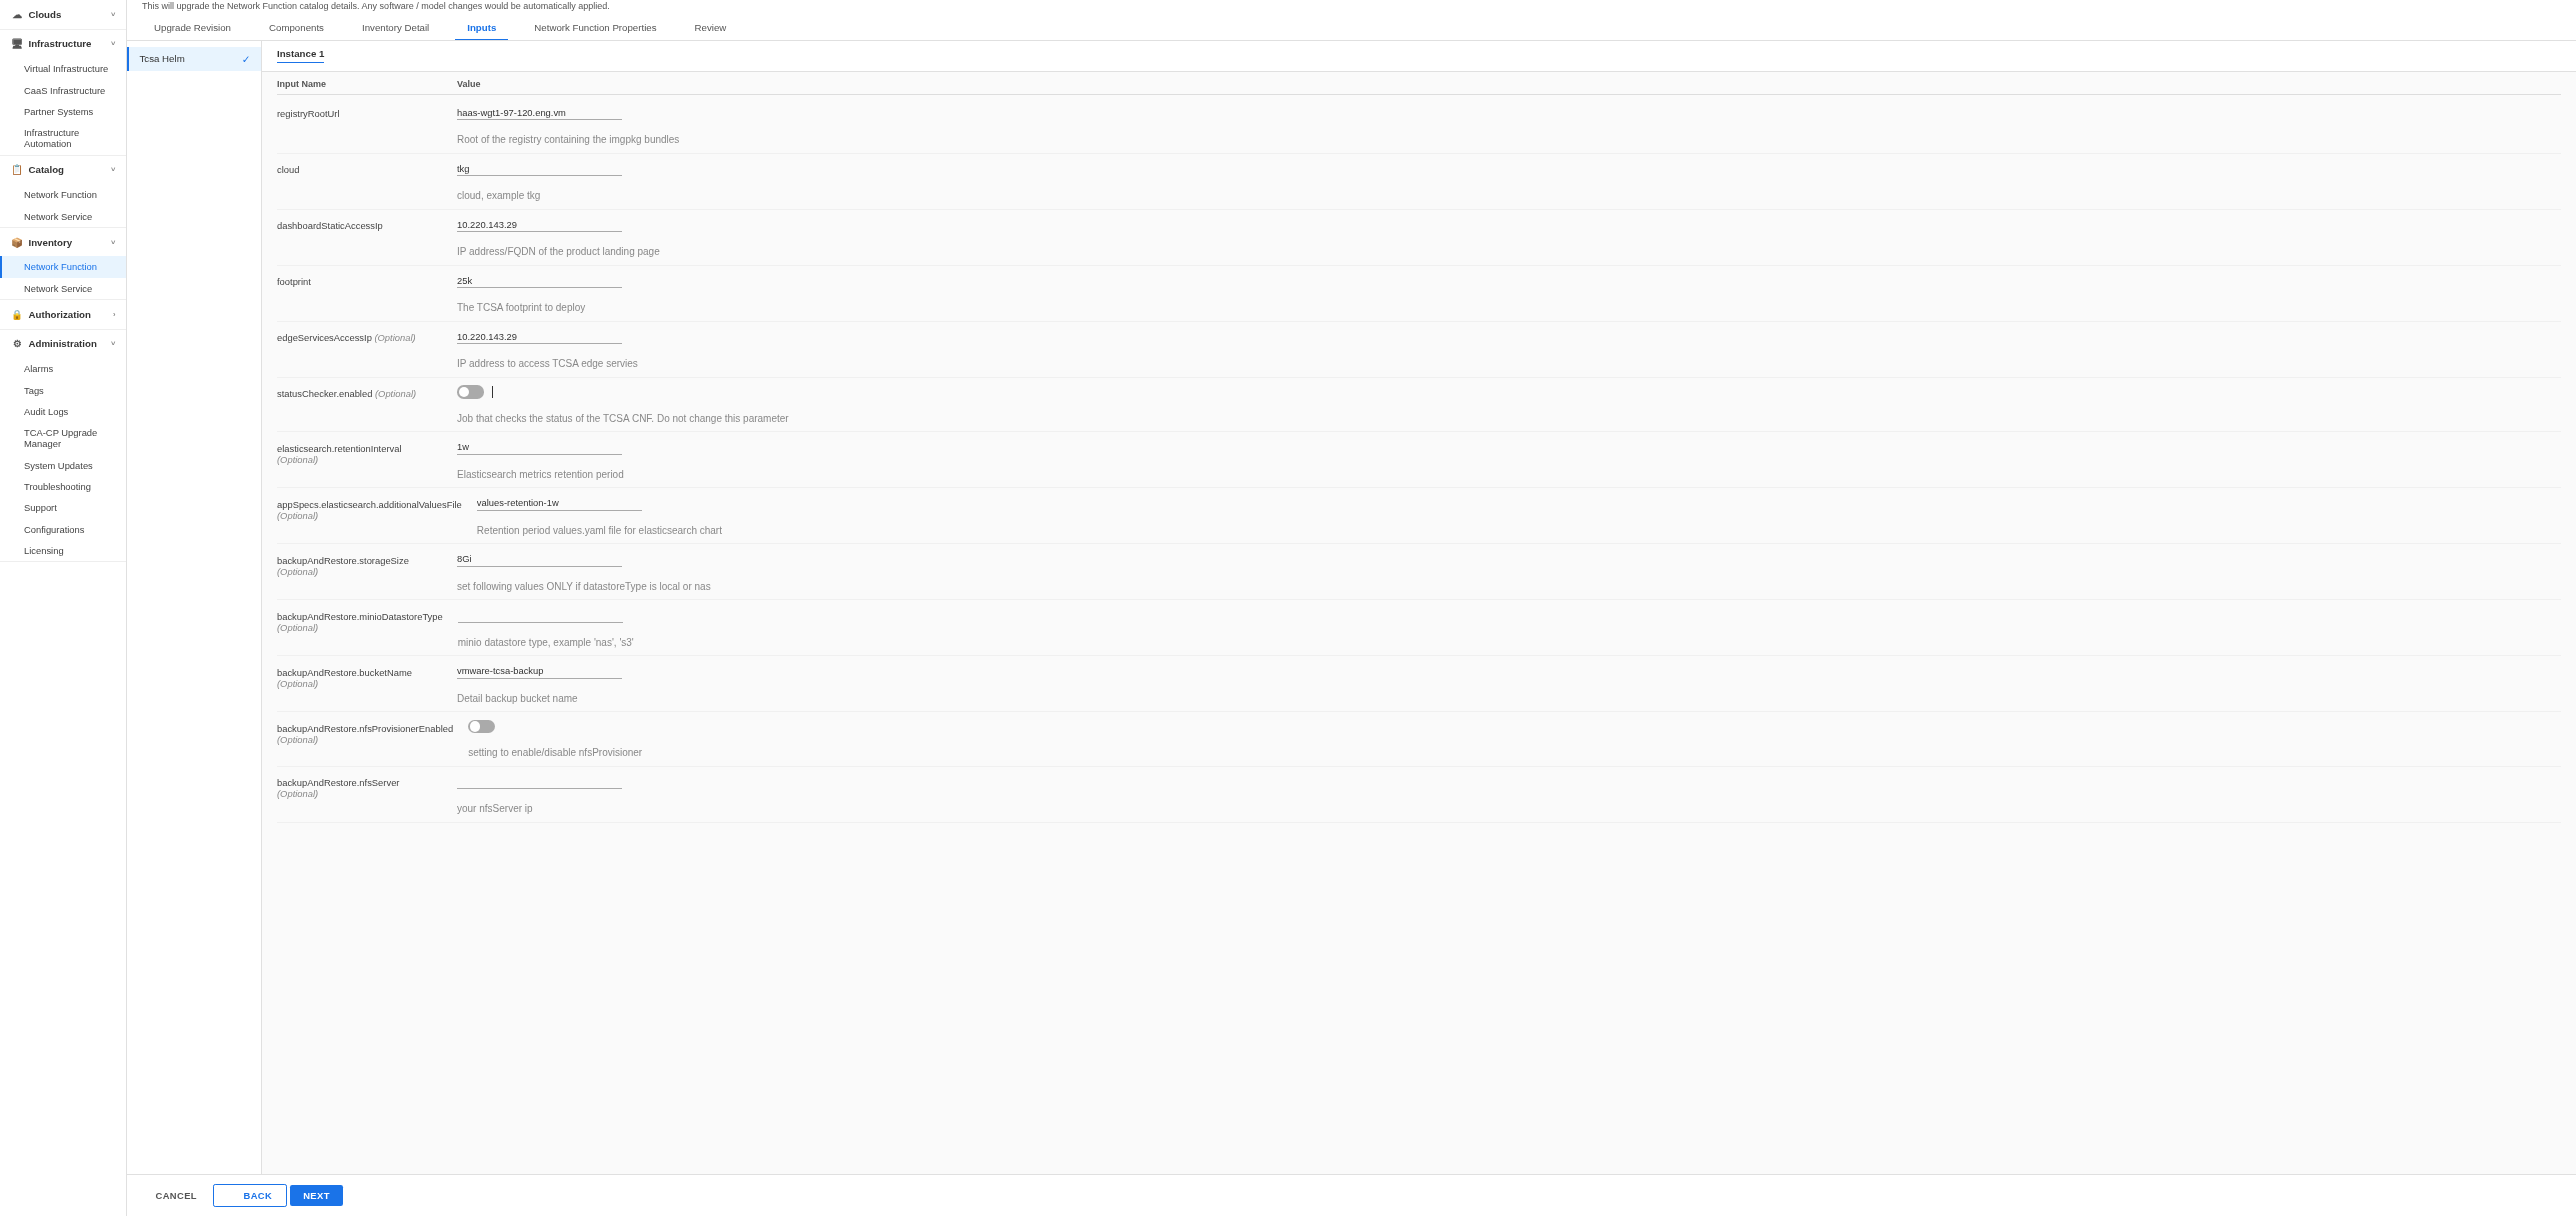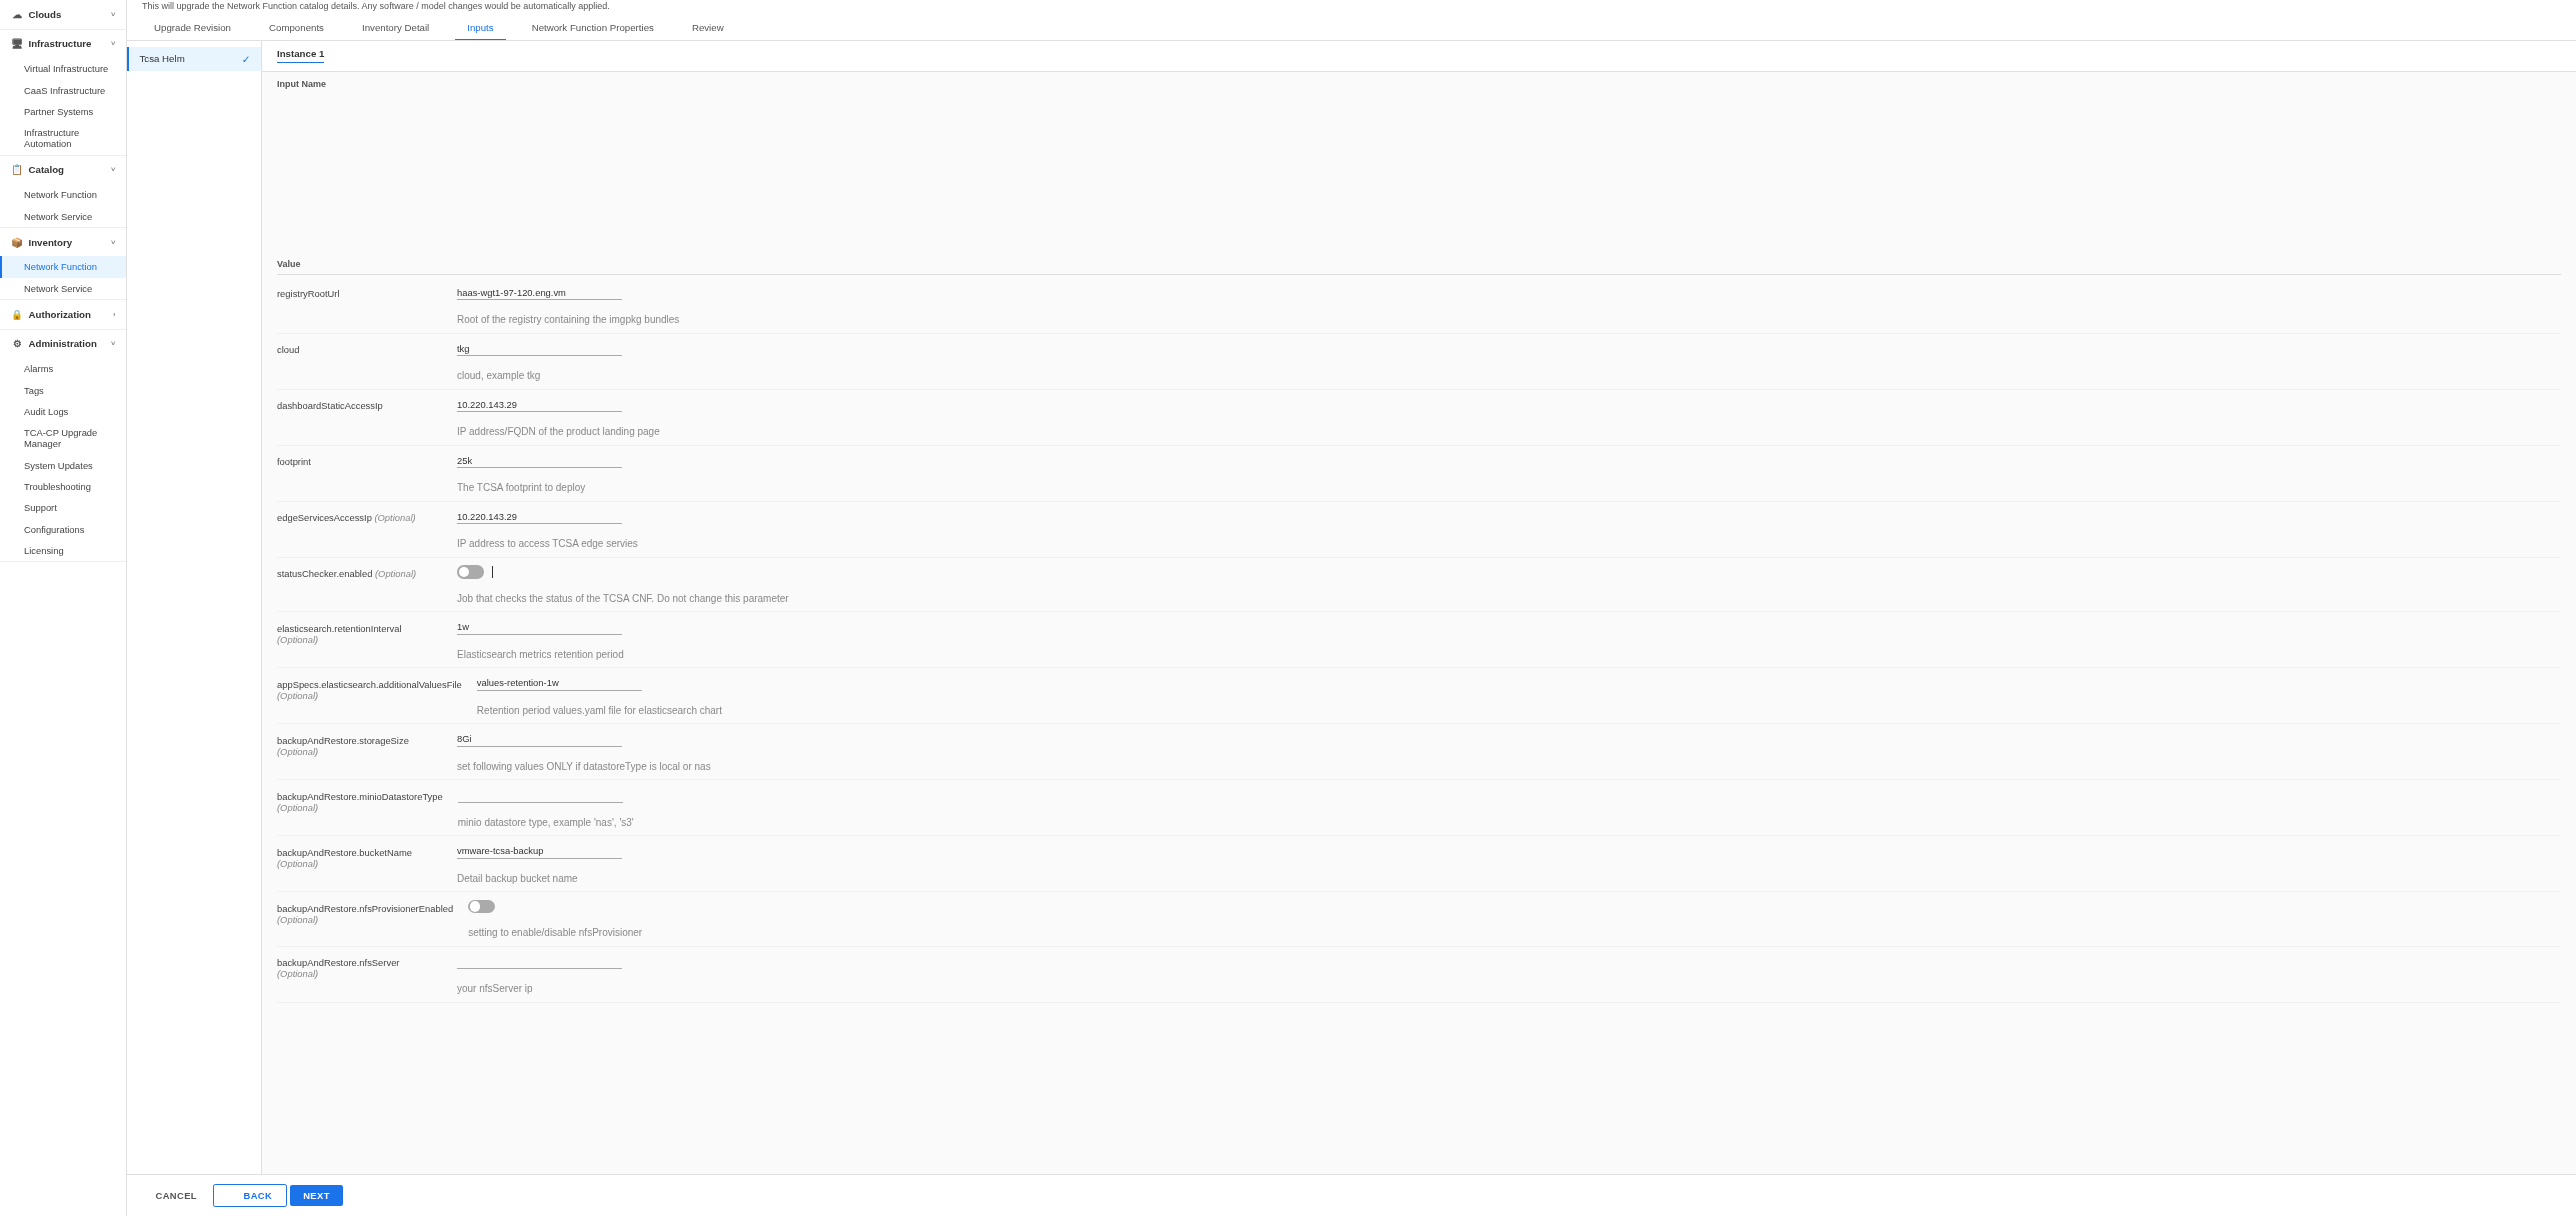--- a/index.html
+++ b/index.html
@@ -78,21 +78,21 @@
       gap: 14px;
     }
     .tab {
       padding: 6px 12px;
       font-size: 9.7px;
       color: #555;
       cursor: pointer;
       border-bottom: 1.5px solid transparent;
       white-space: nowrap;
     }
-    .tab.active { color: #1a73e8; border-bottom: 1.5px solid #1a73e8; font-weight: 400; }
+    .tab.active { color: #1a73e8; border-bottom: 1.5px solid #1a73e8; font-weight: 700; }
 
     
     .content-area {
       display: flex;
       flex: 1;
       overflow: hidden;
     }
 
     
     .instance-panel {
@@ -143,21 +143,20 @@
     .form-table {
       width: 100%;
       padding: 0 15px 15px 15px;
     }
 
     .form-header-row {
       display: flex;
       padding: 7.5px 0 4.5px 0;
       border-bottom: 0.7px solid #ddd;
       margin-bottom: 3px;
-      flex-direction: column;
     }
     .form-header-cell {
       font-size: 9px;
       font-weight: 600;
       color: #555;
     }
     .col-name { flex: 0 0 180px; }
     .col-value { flex: 1; }
 
     .form-row {

